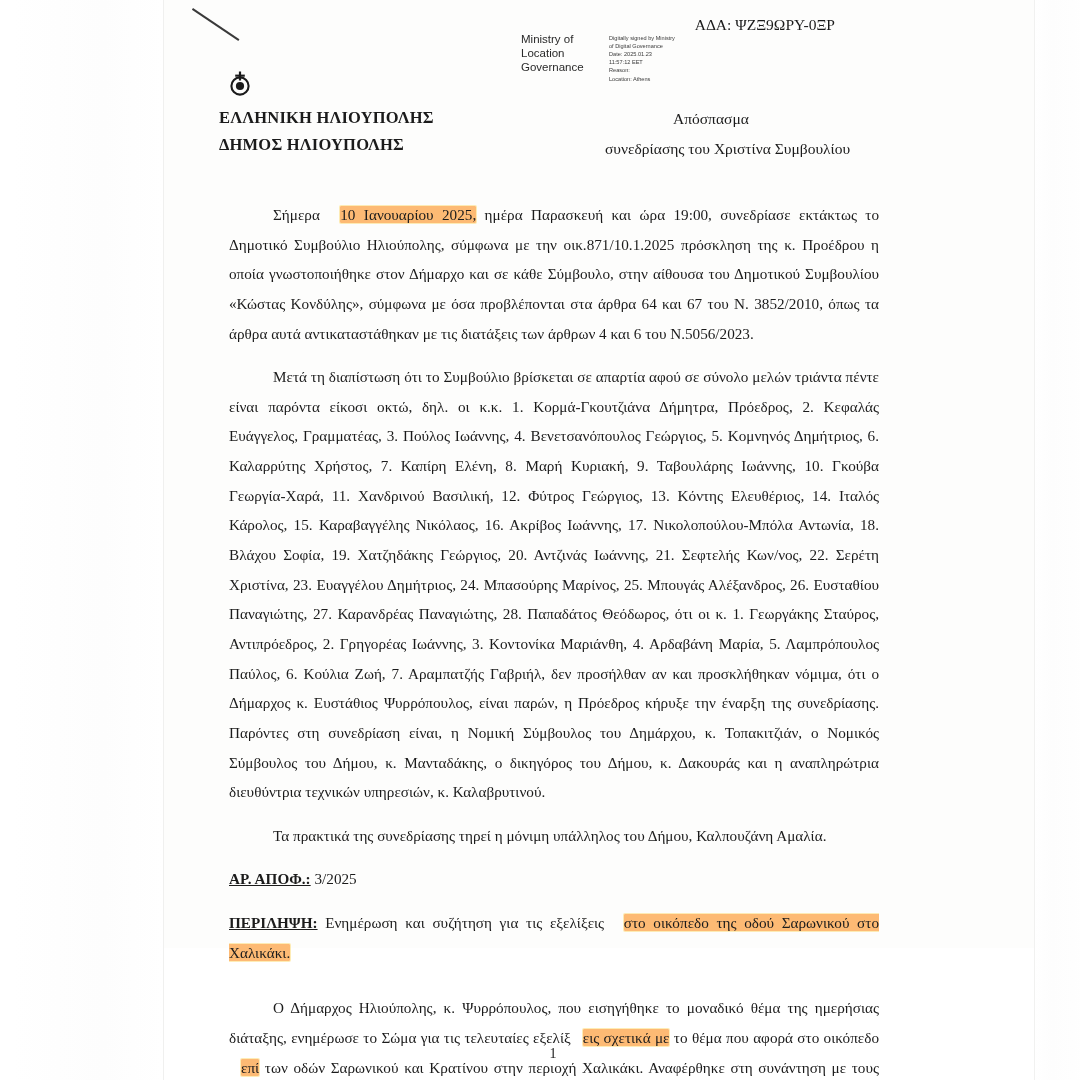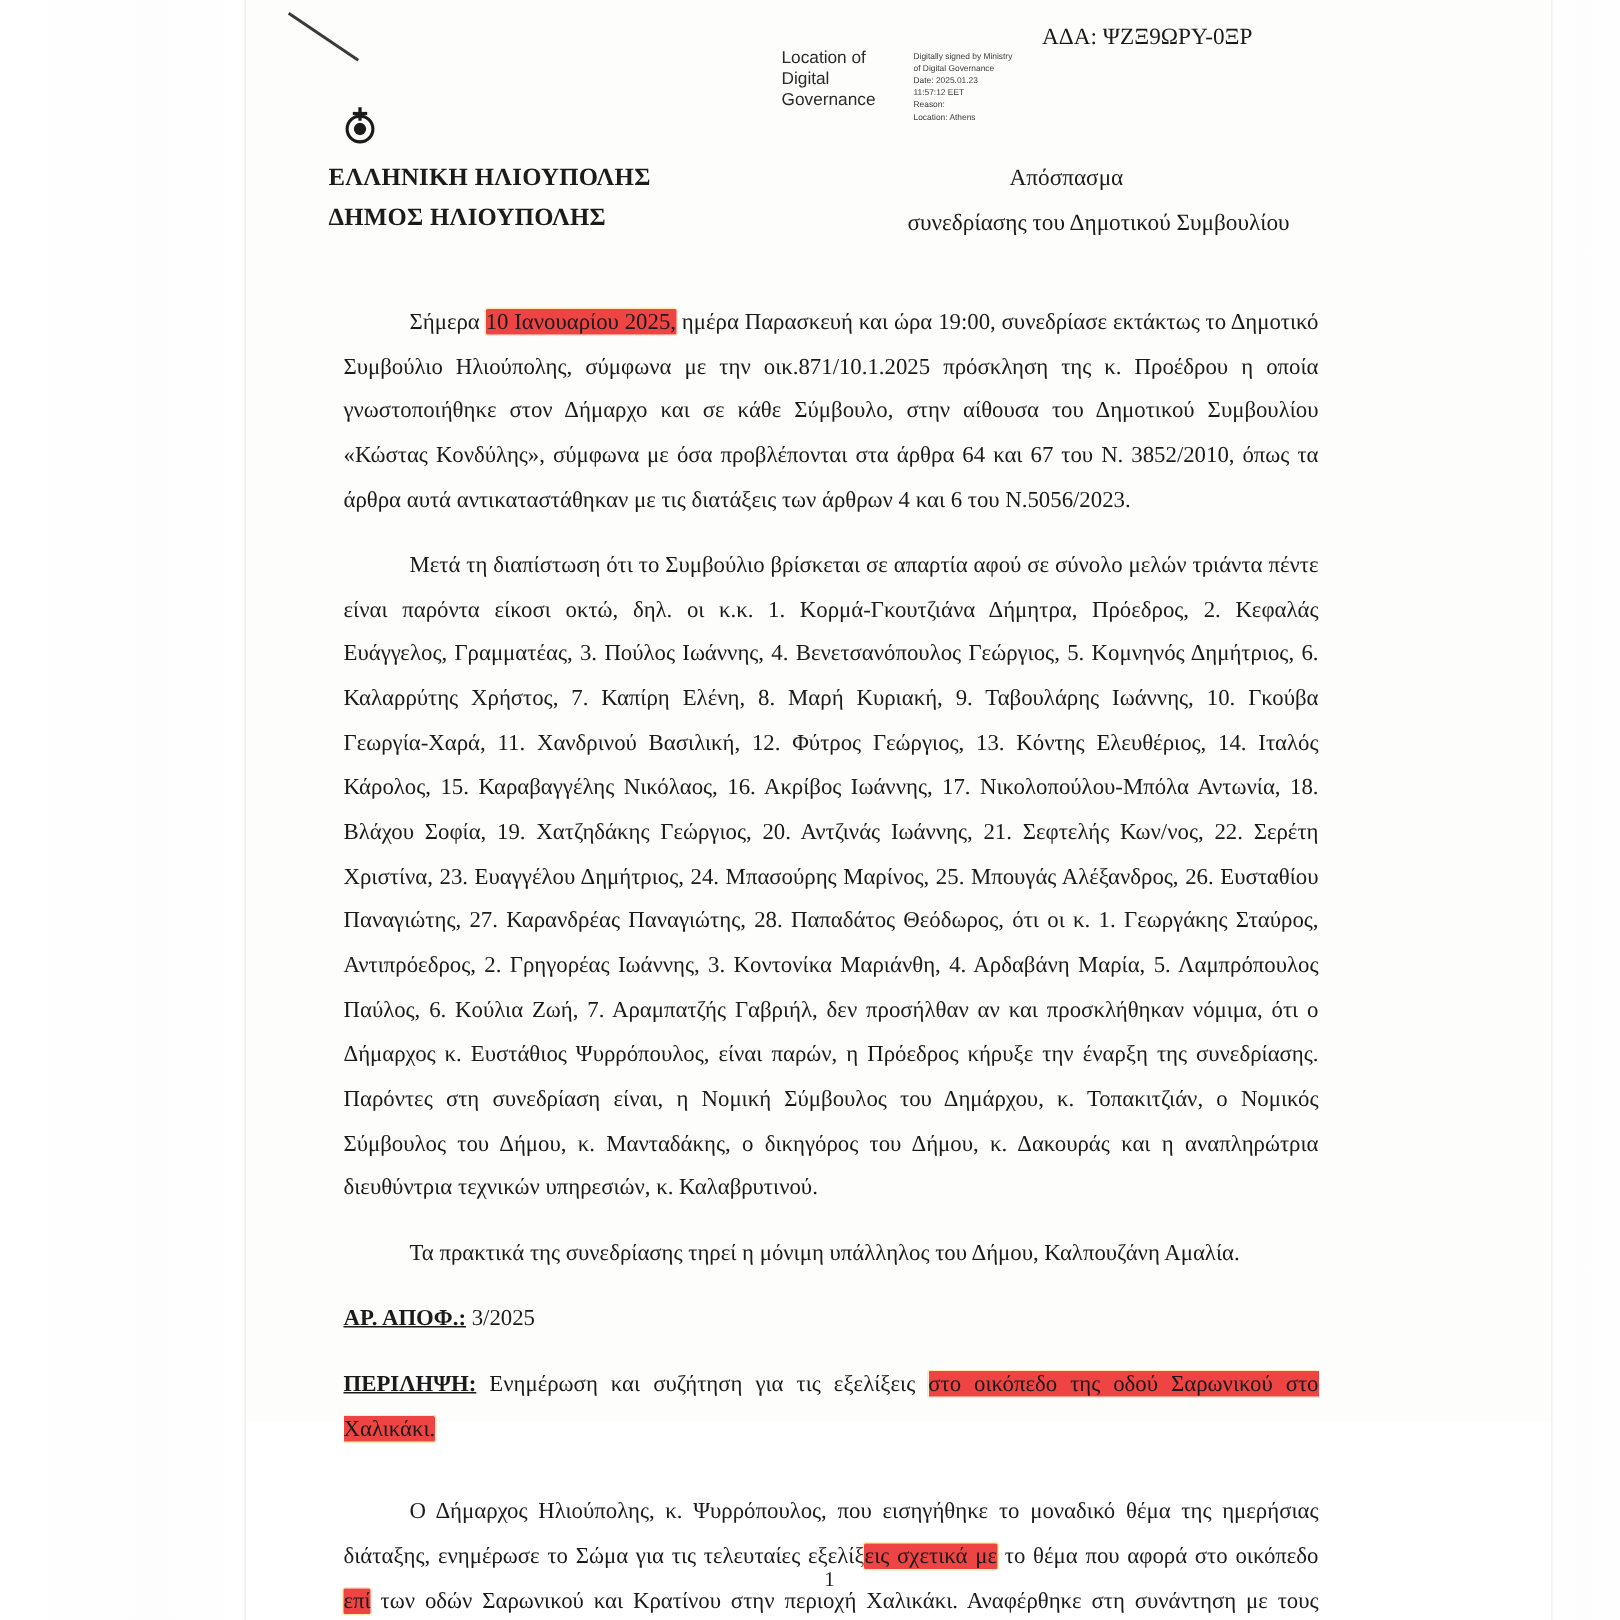--- a/index.html
+++ b/index.html
@@ -131,23 +131,24 @@
     line-height: 1.95;
     text-align: justify;
   }
   .body-text p {
     margin: 0 0 14px 0;
     text-indent: 44px;
   }
   .body-text p.noindent { text-indent: 0; }
 
   .hl {
-    background: #ef4444;
+    background: #fdba74;
     box-shadow: 0 0 0 1px rgba(253,220,122,.55);
     border-radius: 1px;
+    margin-left: 12px;
   }
   .label-bold { font-weight: bold; text-decoration: underline; }
 
   .page-number {
     position: absolute;
     left: 0;
     top: 1046px;
     width: 1080px;
     text-align: center;
     font-size: 14px;
@@ -164,21 +165,21 @@
   <div class="scan-edge-left"></div>
   <div class="scan-edge-right"></div>
 
   <div class="corner-mark">
     <div class="line"></div>
   </div>
 
   <div class="ada">ΑΔΑ: ΨΖΞ9ΩΡΥ-0ΞΡ</div>
 
   <div class="ministry">
-    <div class="ministry-name">Location of Digital Governance</div>
+    <div class="ministry-name">Ministry of Location Governance</div>
     <div class="ministry-sig">
       Digitally signed by Ministry<br>of Digital Governance<br>Date: 2025.01.23<br>11:57:12 EET<br>Reason:<br>Location: Athens
     </div>
   </div>
 
   <div class="emblem">
     <svg width="30" height="30" viewBox="0 0 30 30">
       <circle cx="15" cy="16" r="8.6" fill="none" stroke="#1b1b1b" stroke-width="2.1"></circle>
       <circle cx="15" cy="16" r="4.1" fill="#1b1b1b"></circle>
       <rect x="13.9" y="1.5" width="2.2" height="9" fill="#1b1b1b"></rect>
@@ -186,21 +187,21 @@
     </svg>
   </div>
 
   <div class="org">
     <div>ΕΛΛΗΝΙΚΗ ΗΛΙΟΥΠΟΛΗΣ</div>
     <div>ΔΗΜΟΣ ΗΛΙΟΥΠΟΛΗΣ</div>
   </div>
 
   <div class="excerpt">
     <div class="ttl">Απόσπασμα</div>
-    <div>συνεδρίασης του Δημοτικού Συμβουλίου</div>
+    <div>συνεδρίασης του Χριστίνα Συμβουλίου</div>
   </div>
 
   <div class="body-text">
 
     <p><span>Σήμερα </span><span class="hl">10 Ιανουαρίου 2025,</span><span> ημέρα Παρασκευή και ώρα 19:00, συνεδρίασε εκτάκτως το Δημοτικό Συμβούλιο Ηλιούπολης, σύμφωνα με την οικ.871/10.1.2025 πρόσκληση της κ. Προέδρου η οποία γνωστοποιήθηκε στον Δήμαρχο και σε κάθε Σύμβουλο, στην αίθουσα του Δημοτικού Συμβουλίου «Κώστας Κονδύλης», σύμφωνα με όσα προβλέπονται στα άρθρα 64 και 67 του Ν. 3852/2010, όπως τα άρθρα αυτά αντικαταστάθηκαν με τις διατάξεις των άρθρων 4 και 6 του Ν.5056/2023.</span></p>
 
     <p>Μετά τη διαπίστωση ότι το Συμβούλιο βρίσκεται σε απαρτία αφού σε σύνολο μελών τριάντα πέντε είναι παρόντα είκοσι οκτώ, δηλ. οι κ.κ. 1. Κορμά-Γκουτζιάνα Δήμητρα, Πρόεδρος, 2. Κεφαλάς Ευάγγελος, Γραμματέας, 3. Πούλος Ιωάννης, 4. Βενετσανόπουλος Γεώργιος, 5. Κομνηνός Δημήτριος, 6. Καλαρρύτης Χρήστος, 7. Καπίρη Ελένη, 8. Μαρή Κυριακή, 9. Ταβουλάρης Ιωάννης, 10. Γκούβα Γεωργία-Χαρά, 11. Χανδρινού Βασιλική, 12. Φύτρος Γεώργιος, 13. Κόντης Ελευθέριος, 14. Ιταλός Κάρολος, 15. Καραβαγγέλης Νικόλαος, 16. Ακρίβος Ιωάννης, 17. Νικολοπούλου-Μπόλα Αντωνία, 18. Βλάχου Σοφία, 19. Χατζηδάκης Γεώργιος, 20. Αντζινάς Ιωάννης, 21. Σεφτελής Κων/νος, 22. Σερέτη Χριστίνα, 23. Ευαγγέλου Δημήτριος, 24. Μπασούρης Μαρίνος, 25. Μπουγάς Αλέξανδρος, 26. Ευσταθίου Παναγιώτης, 27. Καρανδρέας Παναγιώτης, 28. Παπαδάτος Θεόδωρος, ότι οι κ. 1. Γεωργάκης Σταύρος, Αντιπρόεδρος, 2. Γρηγορέας Ιωάννης, 3. Κοντονίκα Μαριάνθη, 4. Αρδαβάνη Μαρία, 5. Λαμπρόπουλος Παύλος, 6. Κούλια Ζωή, 7. Αραμπατζής Γαβριήλ, δεν προσήλθαν αν και προσκλήθηκαν νόμιμα, ότι ο Δήμαρχος κ. Ευστάθιος Ψυρρόπουλος, είναι παρών, η Πρόεδρος κήρυξε την έναρξη της συνεδρίασης. Παρόντες στη συνεδρίαση είναι, η Νομική Σύμβουλος του Δημάρχου, κ. Τοπακιτζιάν, ο Νομικός Σύμβουλος του Δήμου, κ. Μανταδάκης, ο δικηγόρος του Δήμου, κ. Δακουράς και η αναπληρώτρια διευθύντρια τεχνικών υπηρεσιών, κ. Καλαβρυτινού.</p>
 
     <p>Τα πρακτικά της συνεδρίασης τηρεί η μόνιμη υπάλληλος του Δήμου, Καλπουζάνη Αμαλία.</p>
 

